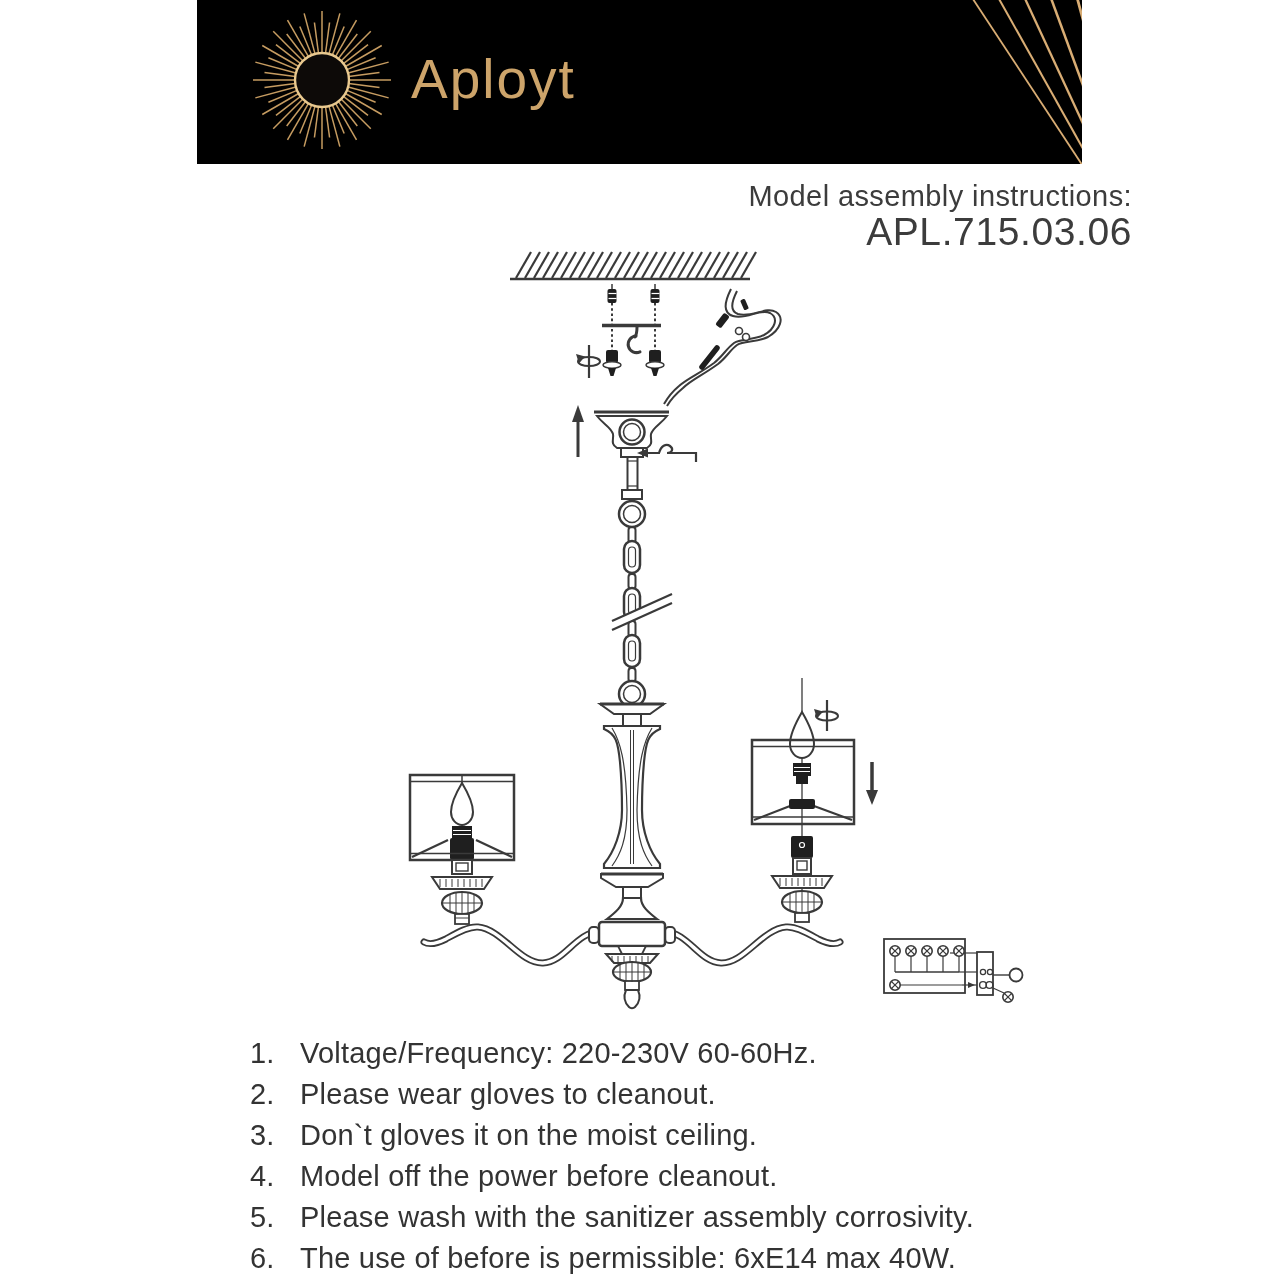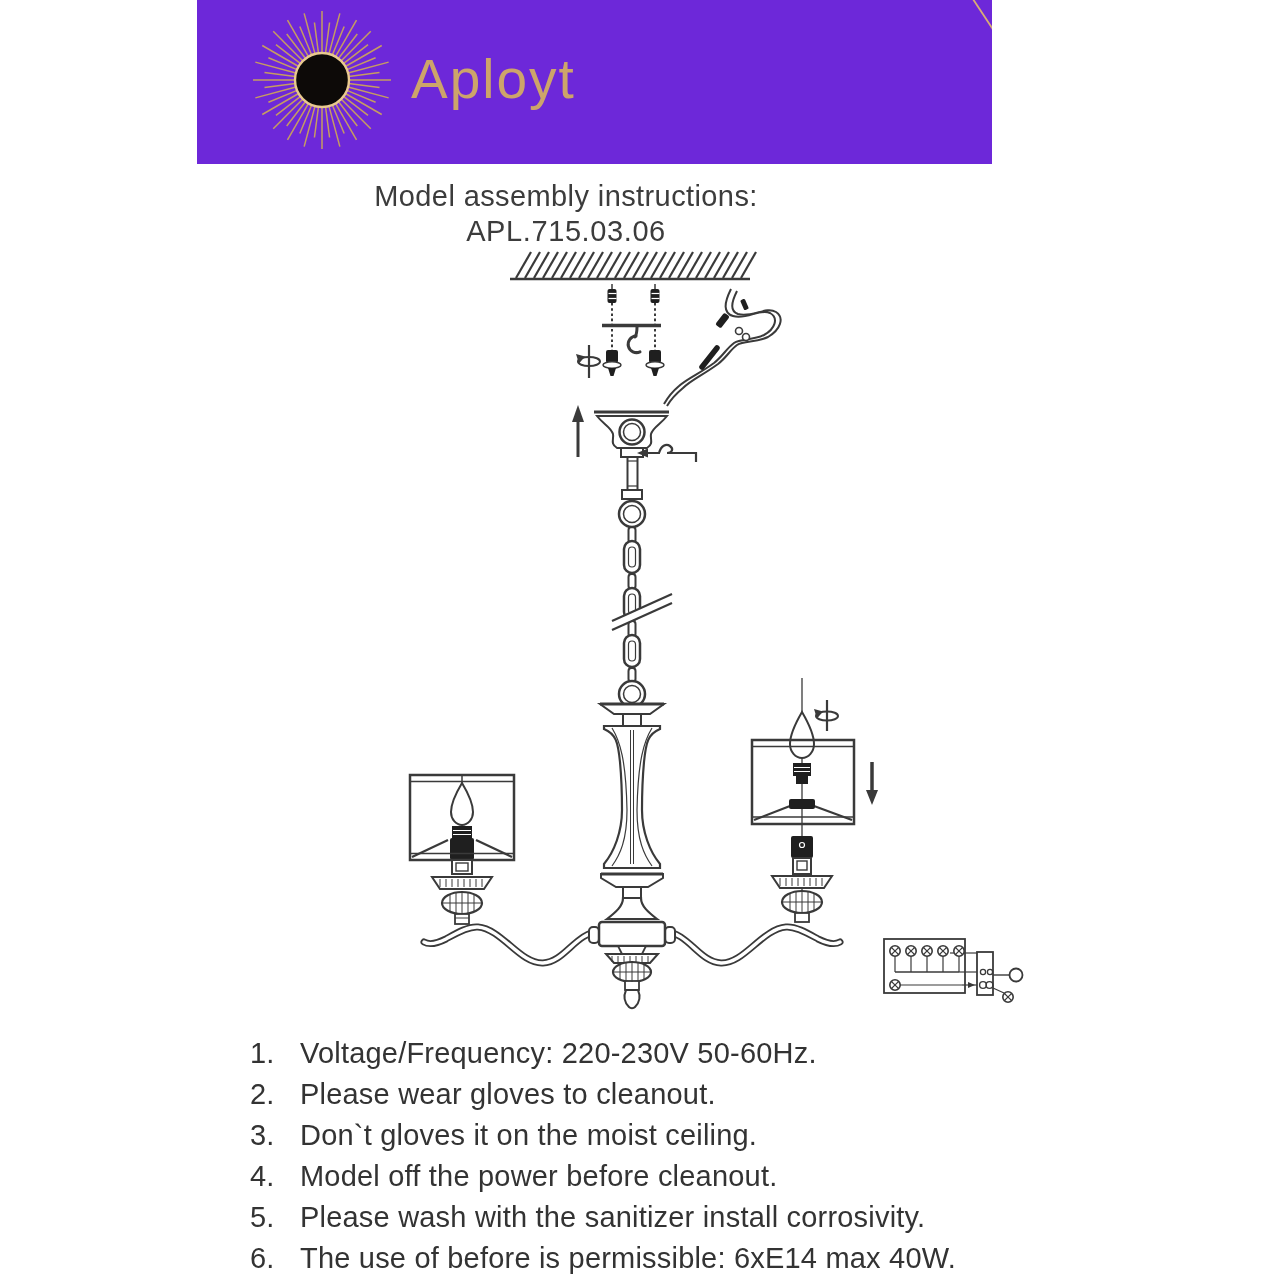--- a/index.html
+++ b/index.html
@@ -2,36 +2,36 @@
 <html><head>
 <meta charset="utf-8">
 <style>
   html,body{margin:0;padding:0;}
   body{
     width:1280px;height:1280px;position:relative;background:#ffffff;
     font-family:"Liberation Sans",sans-serif;overflow:hidden;
   }
   
   .banner{
-    position:absolute;left:197px;top:0;width:795px;height:164px;
-    background:#6d28d9;overflow:hidden;
+    position:absolute;left:197px;top:0;width:885px;height:164px;
+    background:#000000;overflow:hidden;
   }
   .banner svg{position:absolute;left:0;top:0;}
   .brand{
     position:absolute;left:214px;top:47px;width:260px;
     color:#cda46a;font-size:55px;font-weight:400;letter-spacing:2px;
     font-family:"Liberation Sans",sans-serif;
   }
   
   .title-block{
-    position:absolute;left:0;top:179px;width:1132px;text-align:center;
+    position:absolute;left:0;top:179px;width:1132px;text-align:right;
     color:#3c3c3c;
   }
   .title-line1{font-size:29px;font-weight:500;letter-spacing:0.4px;line-height:35px;}
-  .title-line2{font-size:29px;font-weight:500;letter-spacing:0.6px;line-height:35px;}
+  .title-line2{font-size:39px;font-weight:500;letter-spacing:0.6px;line-height:35px;}
   
   #diagram{position:absolute;left:0;top:0;width:1280px;height:1280px;}
   
   .instructions{
     position:absolute;left:250px;top:1033px;width:810px;
     color:#333333;font-size:29px;letter-spacing:0.2px;
   }
   .inst-row{display:flex;line-height:41px;}
   .inst-num{width:50px;flex:0 0 50px;}
   .inst-txt{flex:1;}
@@ -400,35 +400,35 @@
     <line x1="620" y1="964.2468842828125" x2="620" y2="979.7531157171875" stroke="#3a3a3a" stroke-width="1"></line>
     <line x1="626" y1="962.5117071698317" x2="626" y2="981.4882928301683" stroke="#3a3a3a" stroke-width="1"></line>
     <line x1="632" y1="962" x2="632" y2="982" stroke="#3a3a3a" stroke-width="1"></line>
     <line x1="638" y1="962.5117071698317" x2="638" y2="981.4882928301683" stroke="#3a3a3a" stroke-width="1"></line>
     <line x1="644" y1="964.2468842828125" x2="644" y2="979.7531157171875" stroke="#3a3a3a" stroke-width="1"></line>
   </svg>
 
 <div class="instructions">
   <div class="inst-row">
     <span class="inst-num">1.</span>
-    <span class="inst-txt">Voltage/Frequency: 220-230V 50-60Hz.</span>
+    <span class="inst-txt">Voltage/Frequency: 220-230V 60-60Hz.</span>
   </div>
   <div class="inst-row">
     <span class="inst-num">2.</span>
     <span class="inst-txt">Please wear gloves to cleanout.</span>
   </div>
   <div class="inst-row">
     <span class="inst-num">3.</span>
     <span class="inst-txt">Don`t gloves it on the moist ceiling.</span>
   </div>
   <div class="inst-row">
     <span class="inst-num">4.</span>
     <span class="inst-txt">Model off the power before cleanout.</span>
   </div>
   <div class="inst-row">
     <span class="inst-num">5.</span>
-    <span class="inst-txt">Please wash with the sanitizer install corrosivity.</span>
+    <span class="inst-txt">Please wash with the sanitizer assembly corrosivity.</span>
   </div>
   <div class="inst-row">
     <span class="inst-num">6.</span>
     <span class="inst-txt">The use of before is permissible: 6xE14 max 40W.</span>
   </div>
 </div>
 
 </body></html>

